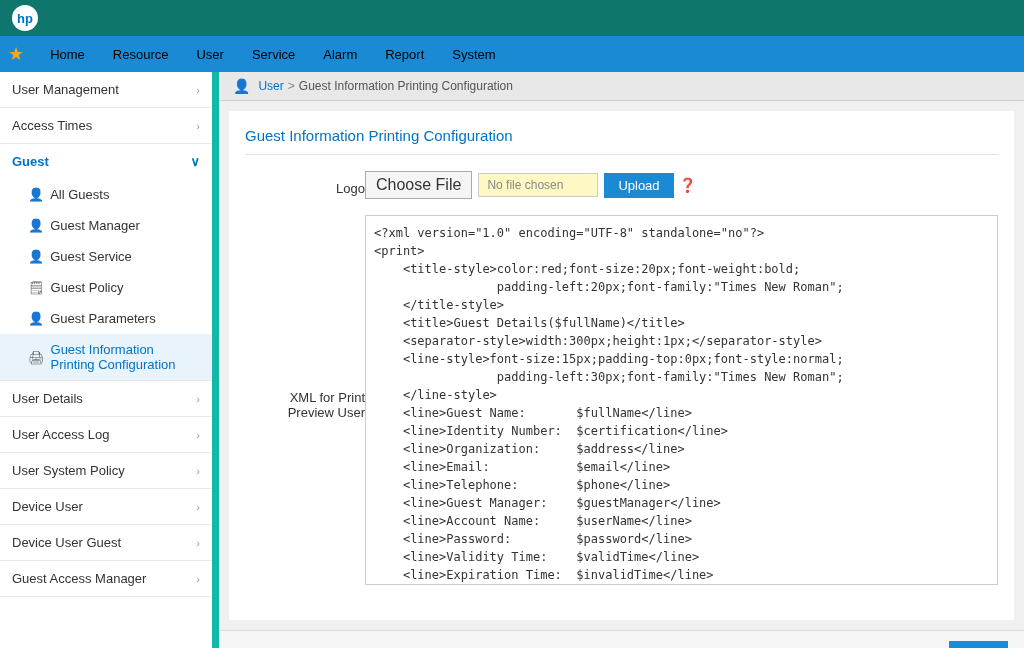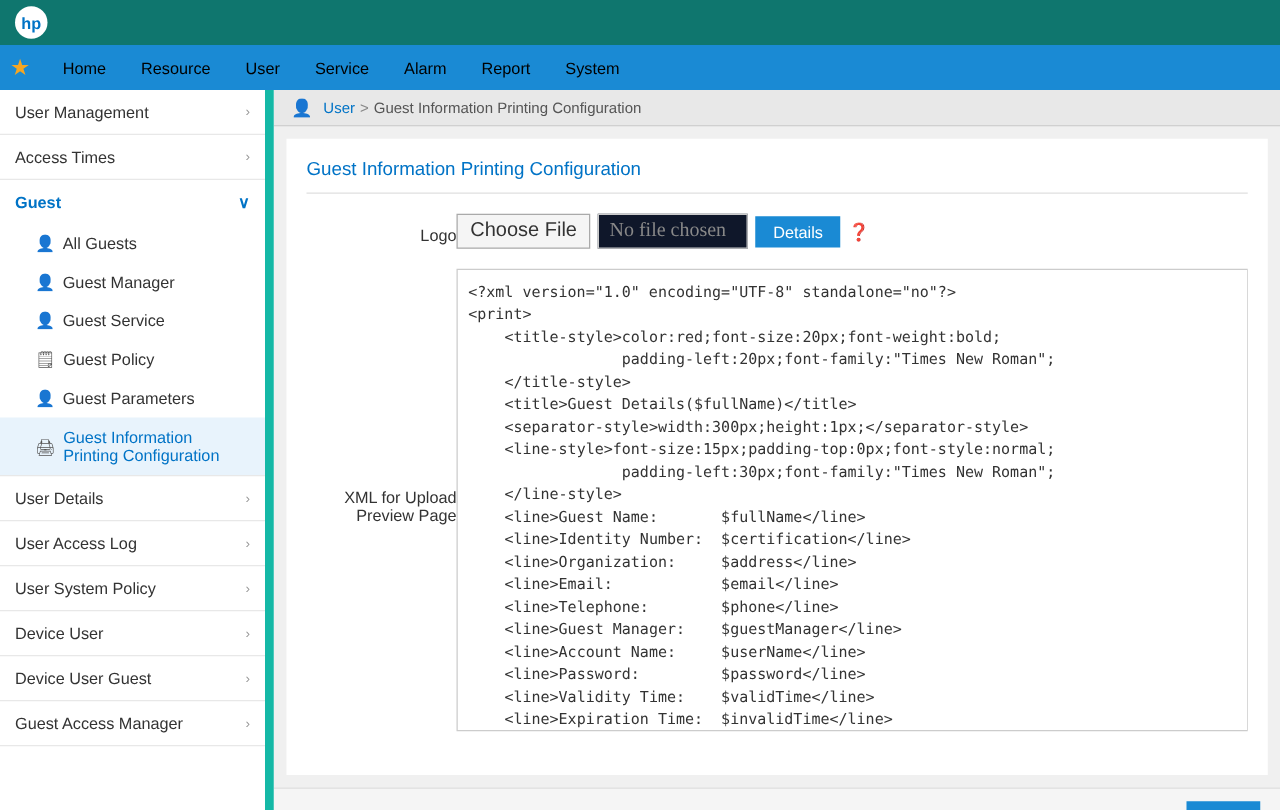--- a/index.html
+++ b/index.html
@@ -163,27 +163,26 @@
     }
     .choose-file-btn {
       background: #f5f5f5;
       border: 1px solid #aaa;
       padding: 4px 10px;
       font-size: 16px;
       cursor: pointer;
       color: #333;
     }
     .file-name-display {
-      font-size: 16px;
+      font-size: 12px;
       color: #888;
       padding: 4px 8px;
-      background: #0f172a;
+      background: #fef9c3;
       border: 1px solid #ccc;
       min-width: 120px;
-      font-family: Liberation Serif, serif;
     }
     .upload-btn {
       background: #1a8ad4;
       color: white;
       border: none;
       padding: 5px 14px;
       font-size: 13px;
       cursor: pointer;
     }
     .help-icon {
@@ -347,28 +346,28 @@
 
     <div class="page-content">
       <div class="page-title">Guest Information Printing Configuration</div>
 
       <div class="form-row">
         <div class="form-label">Logo</div>
         <div class="form-control">
           <div class="file-input-area">
             <button class="choose-file-btn">Choose File</button>
             <span class="file-name-display">No file chosen</span>
-            <button class="upload-btn">Details</button>
+            <button class="upload-btn">Upload</button>
             <span class="help-icon">❓</span>
           </div>
         </div>
       </div>
 
       <div class="form-row">
-        <div class="form-label">XML for Upload Preview Page</div>
+        <div class="form-label">XML for Print Preview User</div>
         <div class="form-control">
           <textarea class="xml-textarea" style="">&lt;?xml version="1.0" encoding="UTF-8" standalone="no"?&gt;
 &lt;print&gt;
     &lt;title-style&gt;color:red;font-size:20px;font-weight:bold;
                  padding-left:20px;font-family:"Times New Roman";
     &lt;/title-style&gt;
     &lt;title&gt;Guest Details($fullName)&lt;/title&gt;
     &lt;separator-style&gt;width:300px;height:1px;&lt;/separator-style&gt;
     &lt;line-style&gt;font-size:15px;padding-top:0px;font-style:normal;
                  padding-left:30px;font-family:"Times New Roman";

